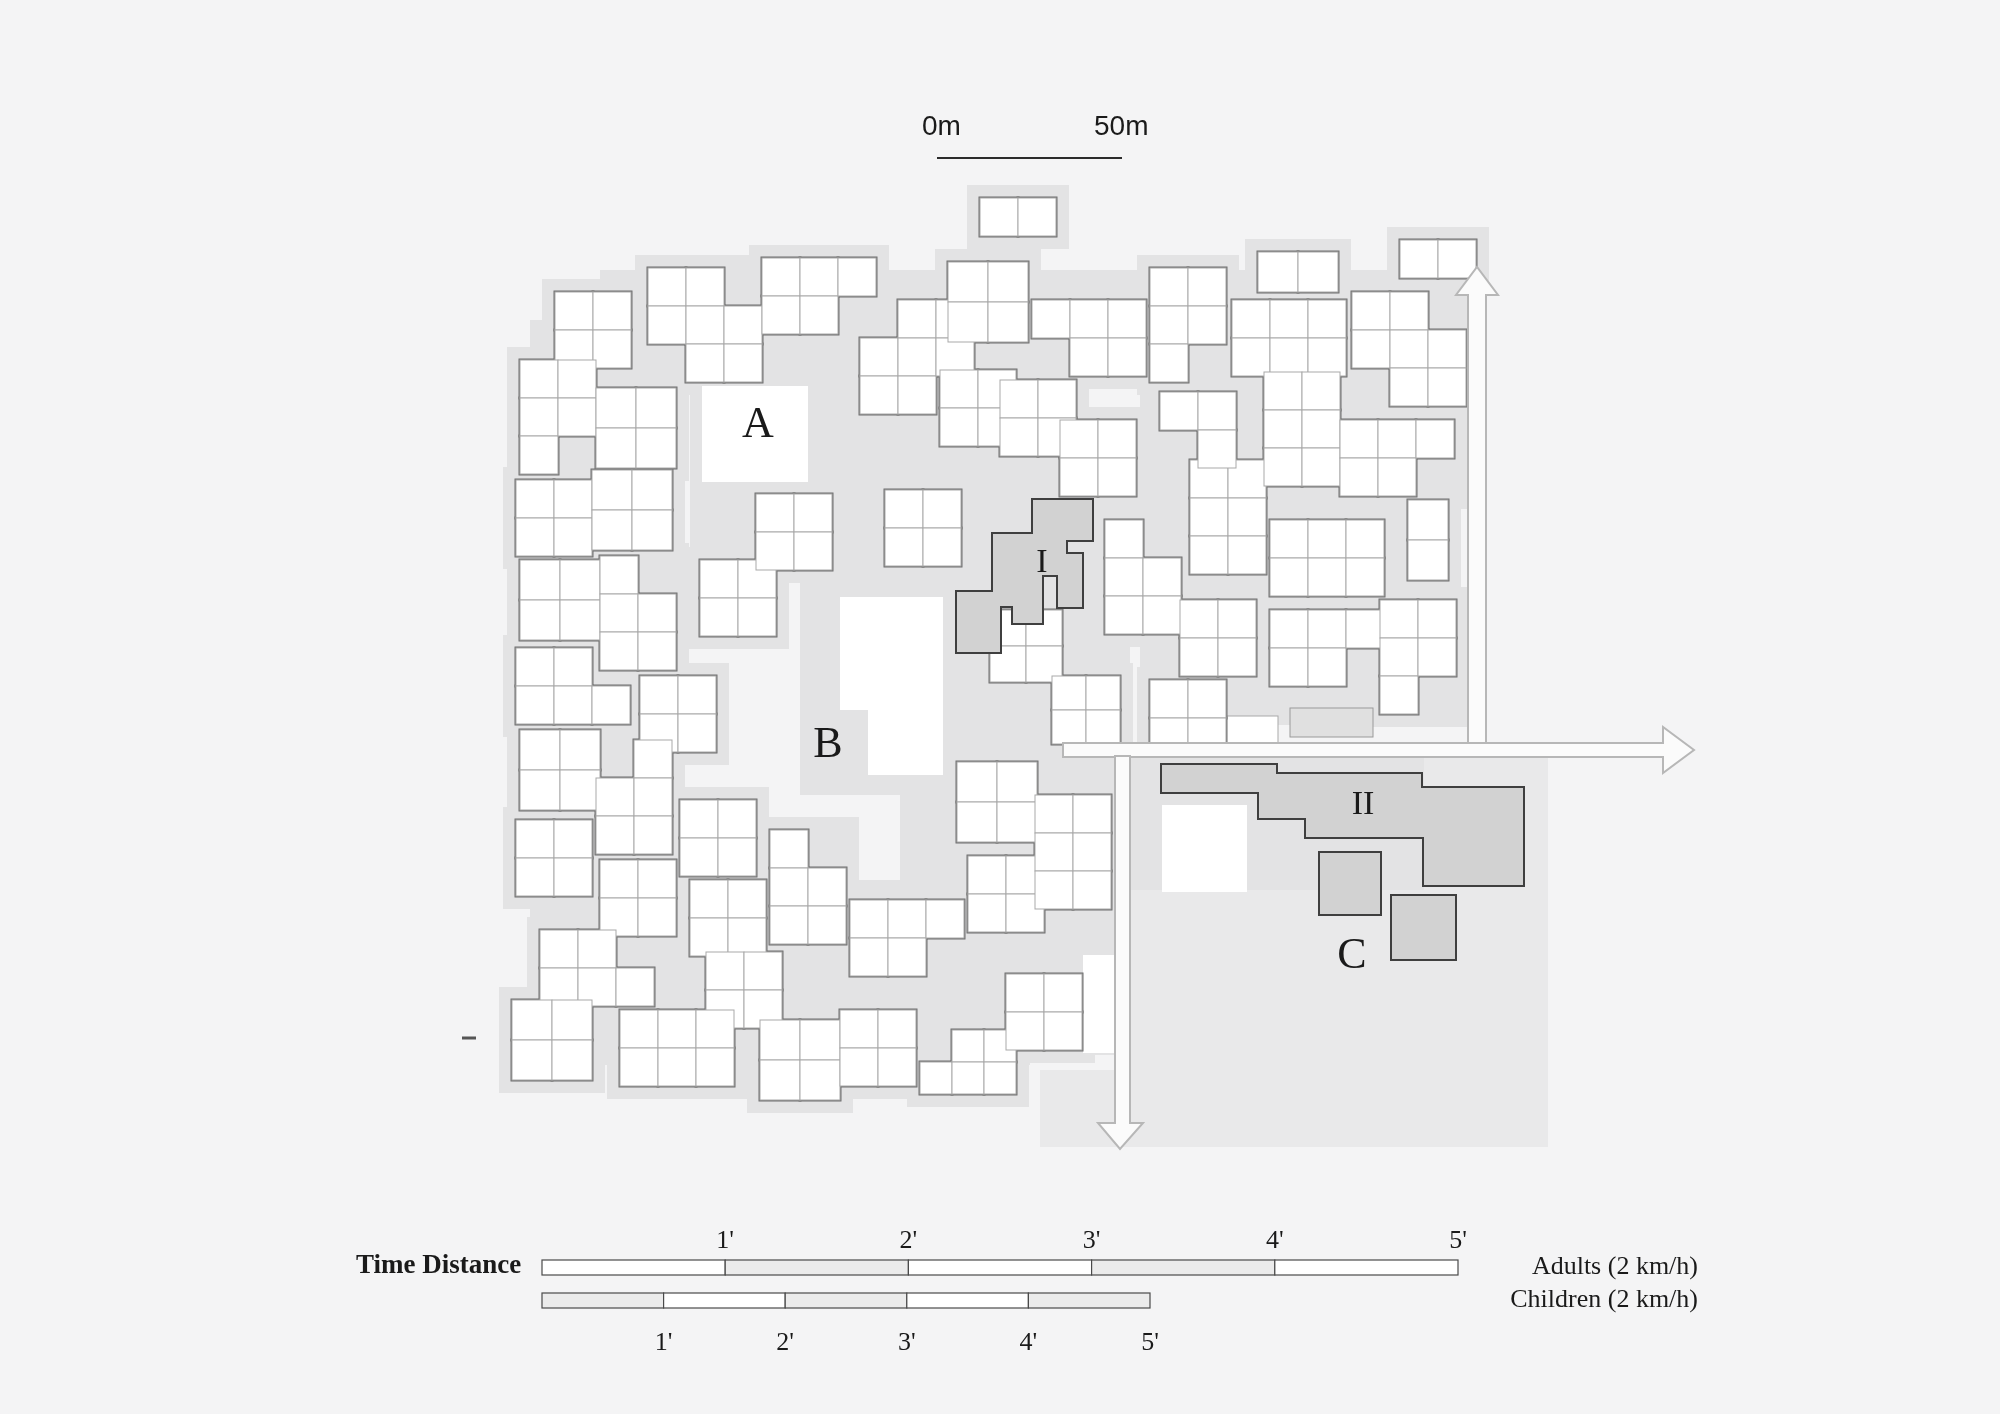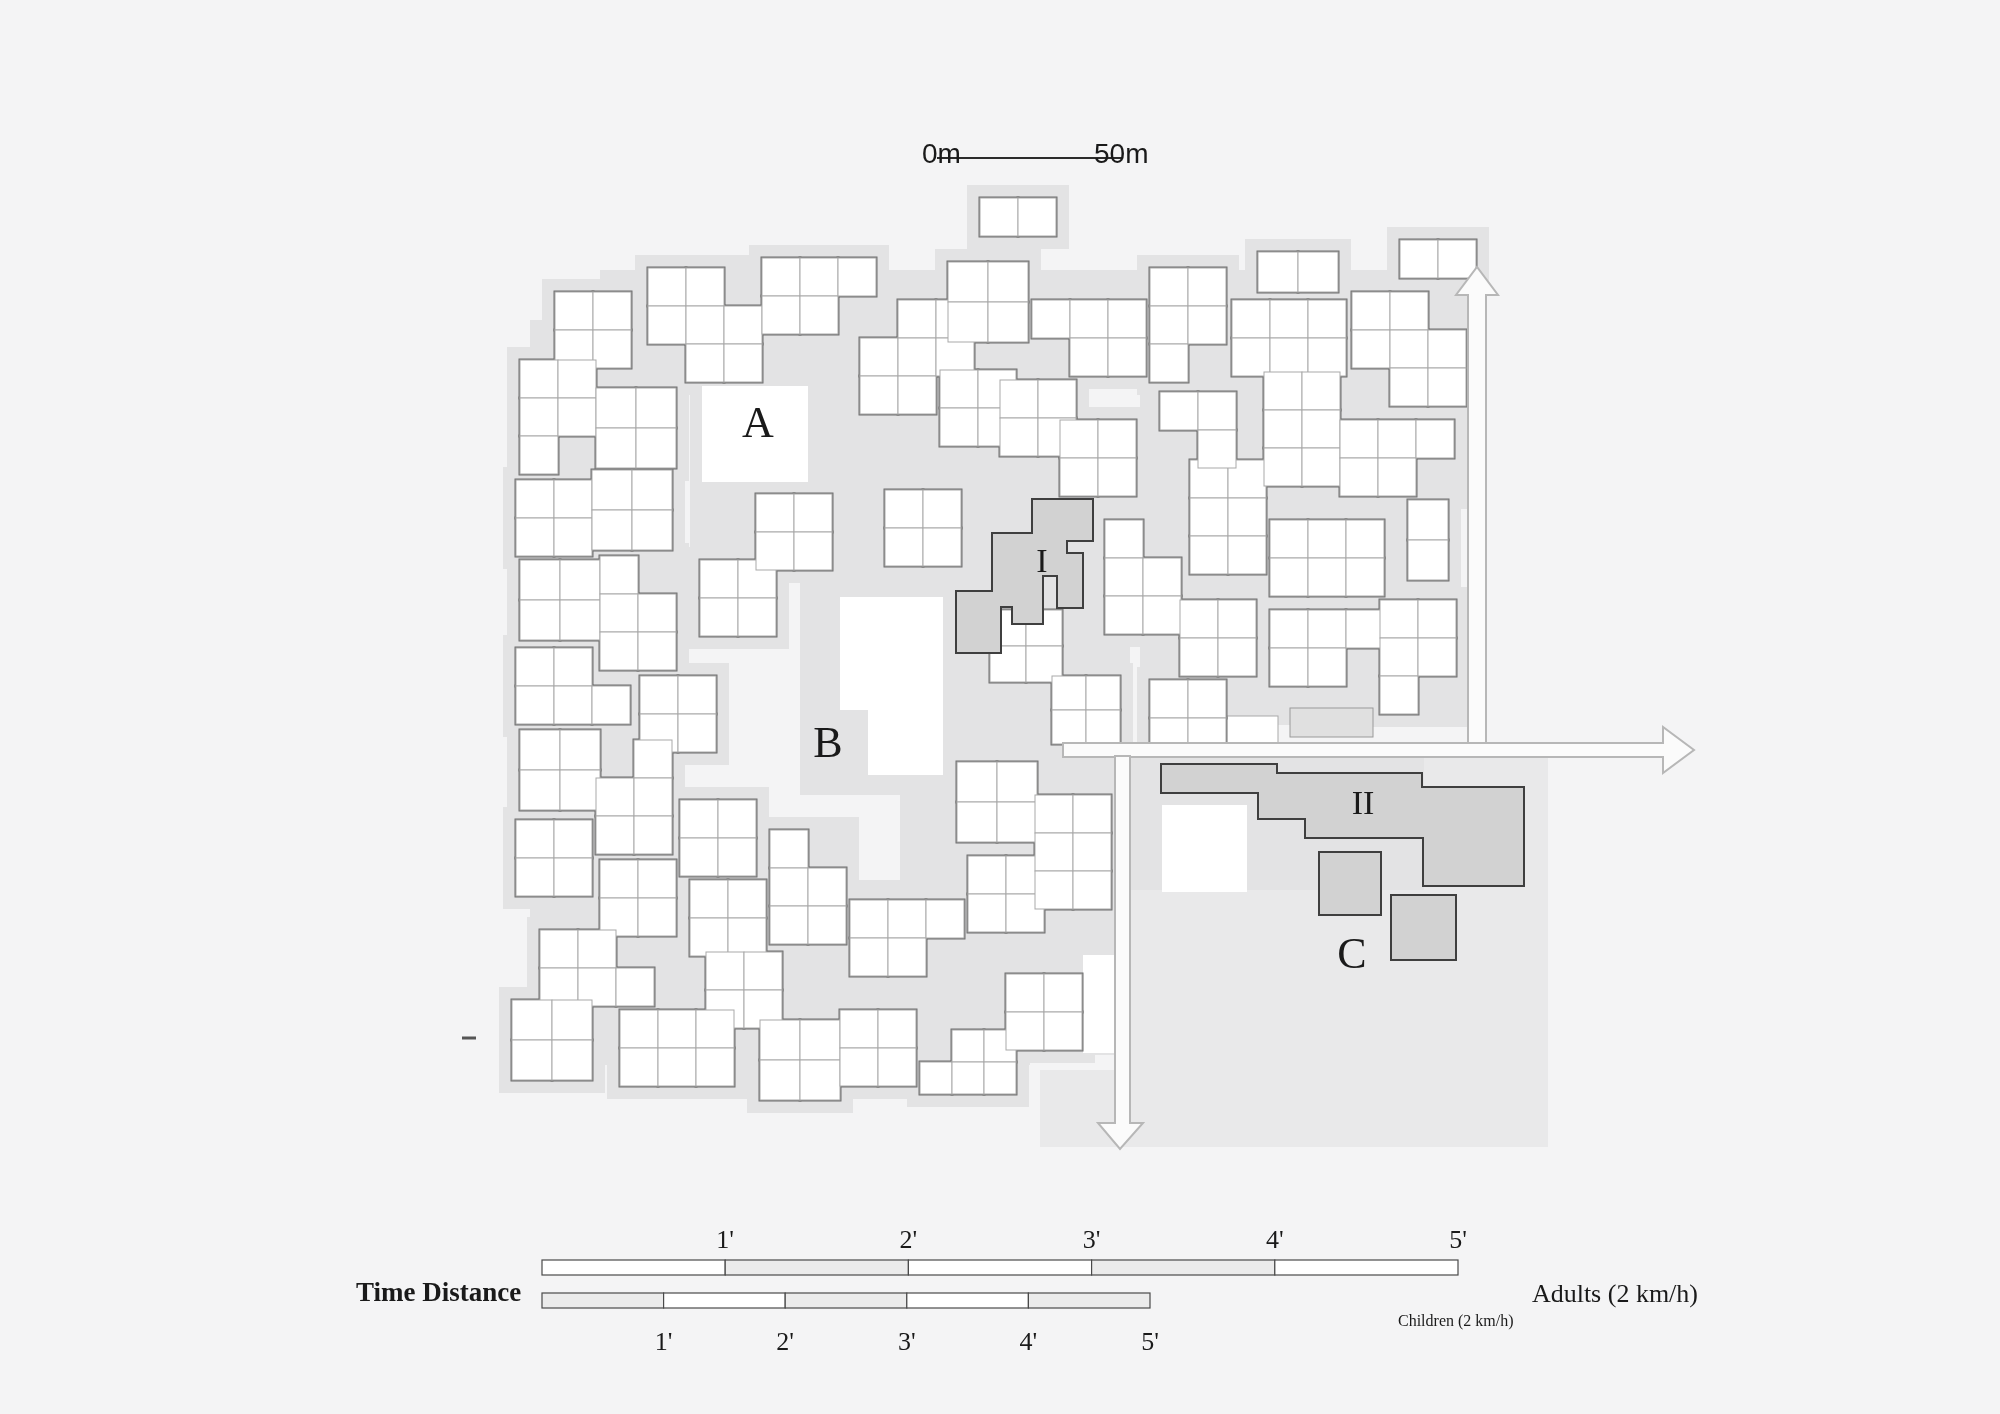--- a/index.html
+++ b/index.html
@@ -1,26 +1,26 @@
 <!DOCTYPE html>
 <html><head>
 <meta charset="utf-8">
 <style>
   html,body{margin:0;padding:0;}
   body{width:2000px;height:1414px;background:#f4f4f5;font-family:"Liberation Serif",serif;color:#1a1a1a;position:relative;overflow:hidden;}
   #figure{position:absolute;left:0;top:0;width:2000px;height:1414px;}
   #plan-svg{position:absolute;left:0;top:0;}
-  .overlay{position:absolute;white-space:nowrap;margin-top:28px;}
+  .overlay{position:absolute;white-space:nowrap;}
   .sans{font-family:"Liberation Sans",sans-serif;}
   .serif{font-family:"Liberation Serif",serif;}
   #scale-label-0{left:922px;top:110px;font-size:28px;}
   #scale-label-50{left:1094px;top:110px;font-size:28px;}
   #legend-title{left:356px;top:1249px;font-size:27px;font-weight:bold;}
   #legend-adults-label{left:1398px;top:1251px;width:300px;text-align:right;font-size:26px;}
-  #legend-children-label{left:1398px;top:1284px;width:300px;font-size:16px;}
+  #legend-children-label{left:1398px;top:1284px;width:300px;text-align:right;font-size:26px;}
 </style>
 </head>
 <body>
 
 <div id="figure">
   <svg id="plan-svg" width="2000" height="1414" viewBox="0 0 2000 1414" xmlns="http://www.w3.org/2000/svg">
       <rect x="935" y="455" width="195" height="245" fill="#e3e3e4"></rect>
       <rect x="800" y="540" width="215" height="255" fill="#e3e3e4"></rect>
       <rect x="690" y="350" width="270" height="215" fill="#e3e3e4"></rect>
       <rect x="545" y="430" width="100" height="430" fill="#e3e3e4"></rect>

